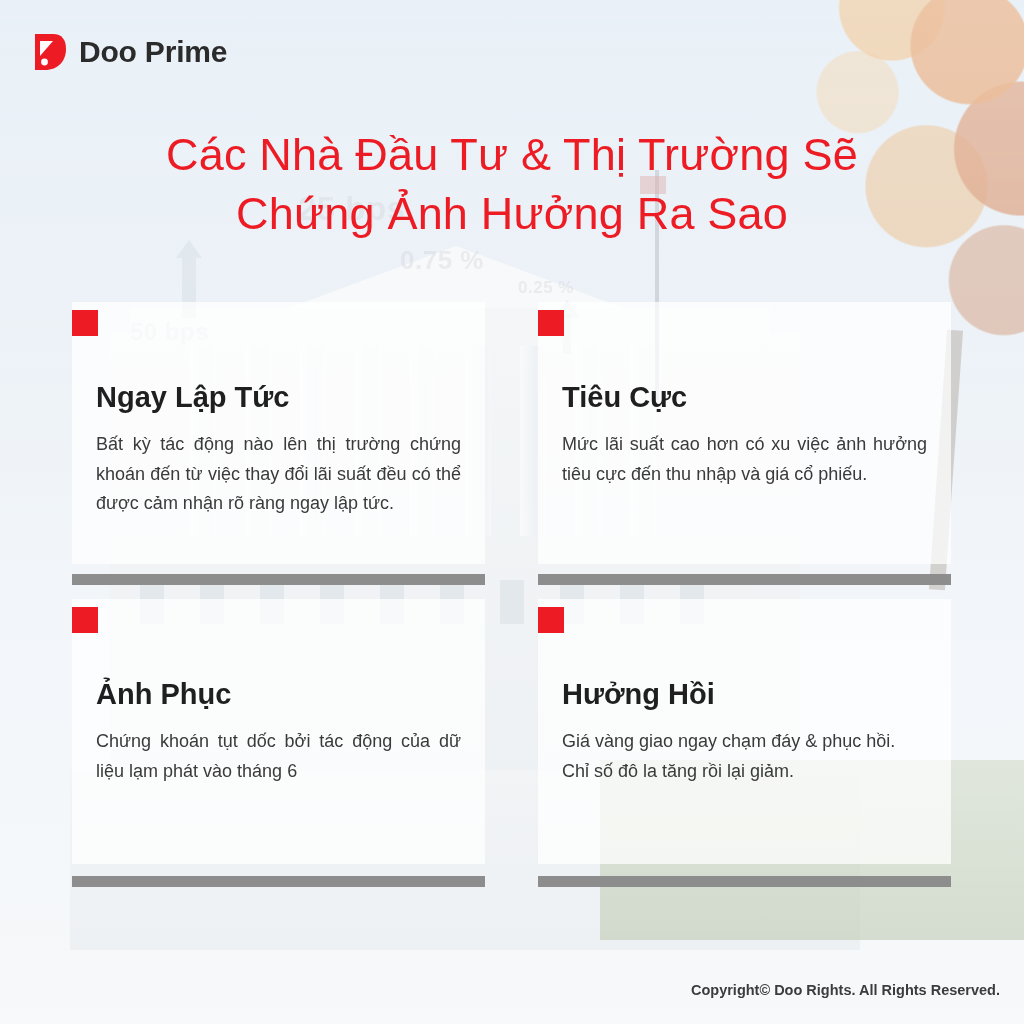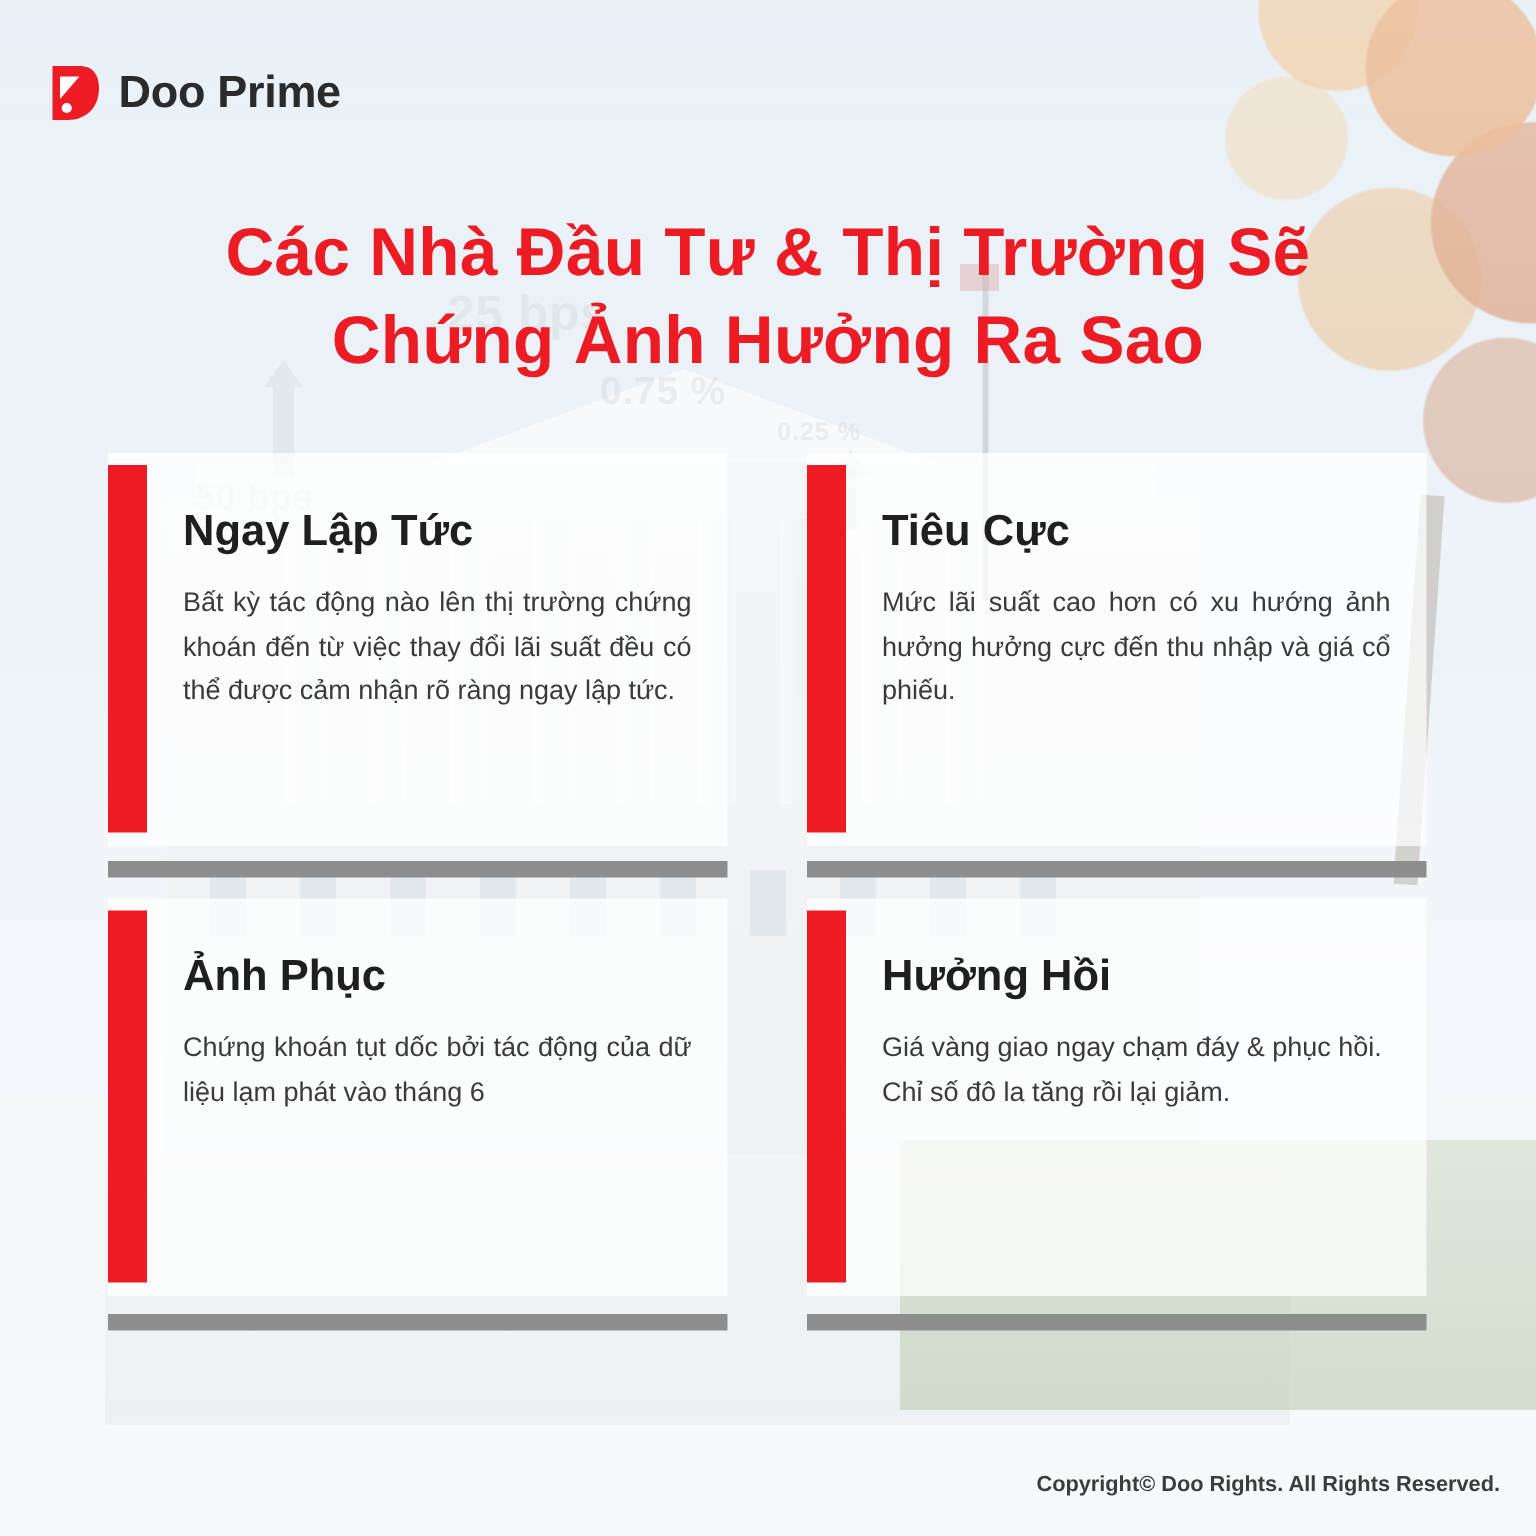--- a/index.html
+++ b/index.html
@@ -146,21 +146,21 @@
   .bg-wash {
     position: absolute;
     inset: 0;
     background: linear-gradient(180deg, rgba(255,255,255,.55) 0%, rgba(255,255,255,.42) 40%, rgba(255,255,255,.5) 100%);
   }
 
   
   .logo {
     position: absolute;
     left: 33px;
-    top: 42px;
+    top: 32px;
     display: flex;
     align-items: center;
     gap: 12px;
   }
   .logo-mark {
     position: relative;
     width: 34px;
     height: 40px;
   }
   .logo-mark svg { display: block; }
@@ -168,25 +168,25 @@
     font-size: 30px;
     font-weight: 700;
     color: #2b2b2b;
     letter-spacing: -0.2px;
   }
 
   
   .title {
     position: absolute;
     left: 0; right: 0;
-    top: 138px;
+    top: 125px;
     text-align: center;
     color: #ed1c24;
     font-size: 45px;
-    font-weight: 700;
+    font-weight: 400;
     line-height: 1.32;
     letter-spacing: .2px;
   }
   .title .line { display: block; }
 
   
   .cards {
     position: absolute;
     left: 72px;
     top: 302px;
@@ -194,20 +194,21 @@
   }
   .card-row {
     display: flex;
     gap: 53px;
   }
   .card {
     position: relative;
     width: 413px;
     background: rgba(255,255,255,.72);
     display: flex;
+    flex-direction: column;
   }
   .card-bar {
     width: 26px;
     background: #ed1c24;
     flex: 0 0 26px;
   }
   .card-body {
     flex: 1;
     padding: 36px 24px 30px 24px;
   }
@@ -336,21 +337,21 @@
         <div class="card-bar"></div>
         <div class="card-body">
           <h2 class="card-title">Ngay Lập Tức</h2>
           <p class="card-text">Bất kỳ tác động nào lên thị trường chứng khoán đến từ việc thay đổi lãi suất đều có thể được cảm nhận rõ ràng ngay lập tức.</p>
         </div>
       </div>
       <div class="card">
         <div class="card-bar"></div>
         <div class="card-body">
           <h2 class="card-title">Tiêu Cực</h2>
-          <p class="card-text">Mức lãi suất cao hơn có xu hướng ảnh hưởng hưởng cực đến thu nhập và giá cổ phiếu.</p>
+          <p class="card-text">Mức lãi suất cao hơn có xu việc ảnh hưởng tiêu cực đến thu nhập và giá cổ phiếu.</p>
         </div>
       </div>
     </div>
 
     <div class="divider-row">
       <div class="divider"></div>
       <div class="divider"></div>
     </div>
 
     <div class="card-row row-2">

